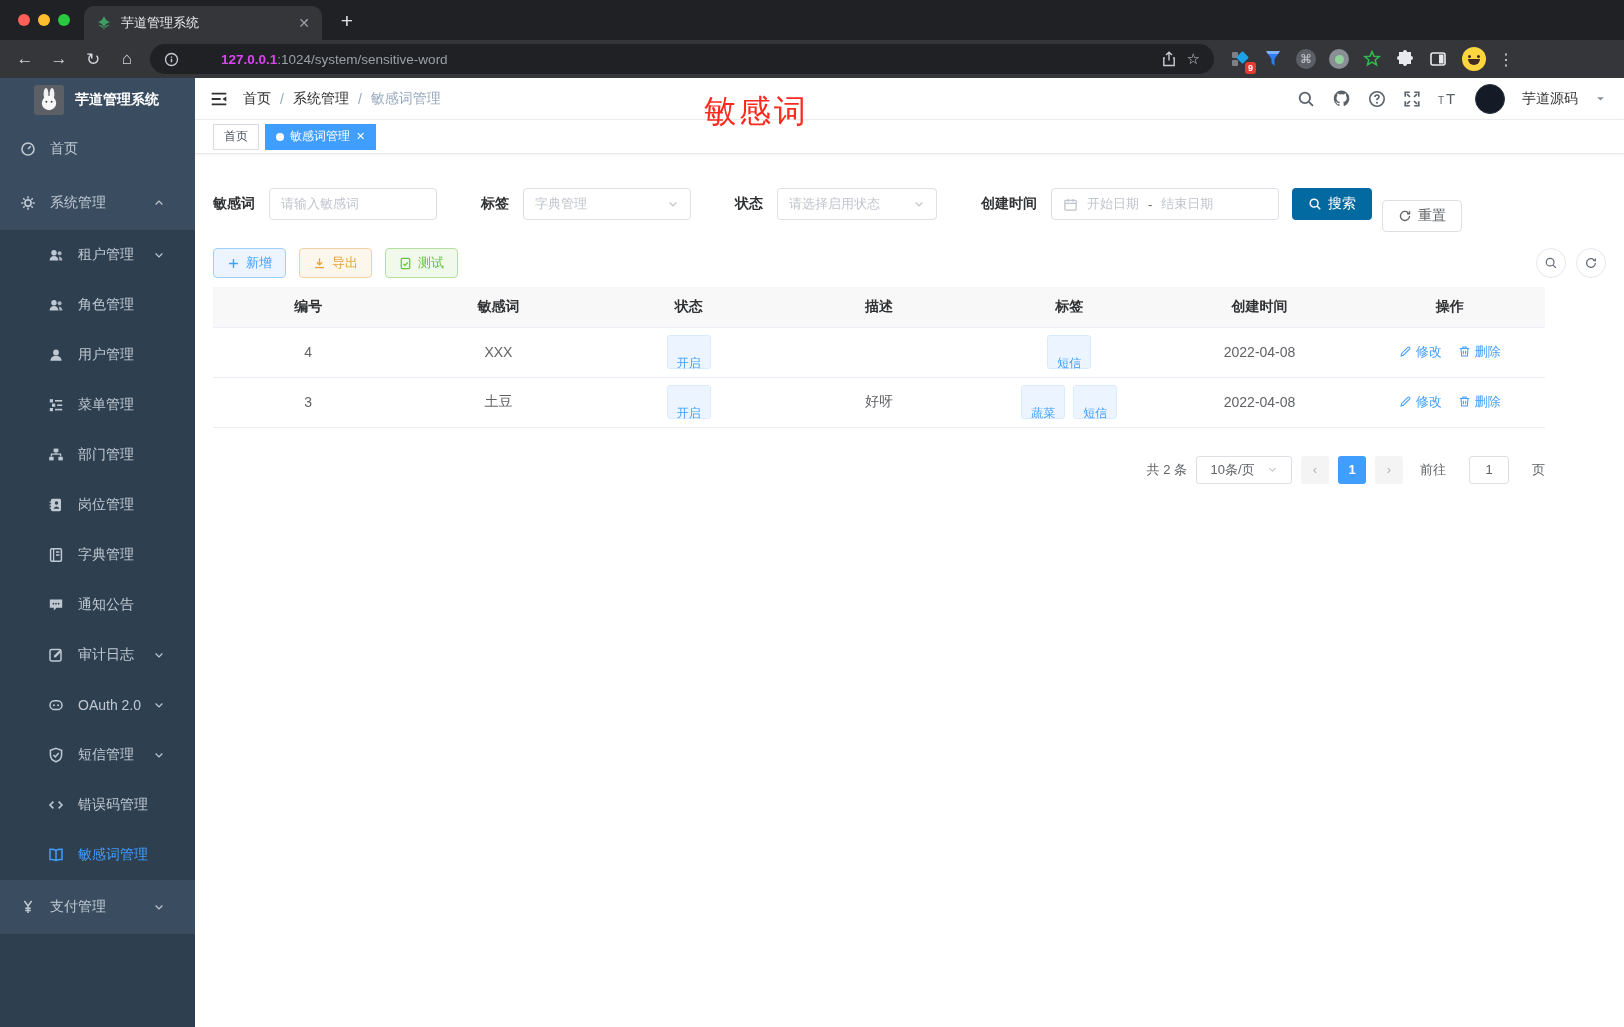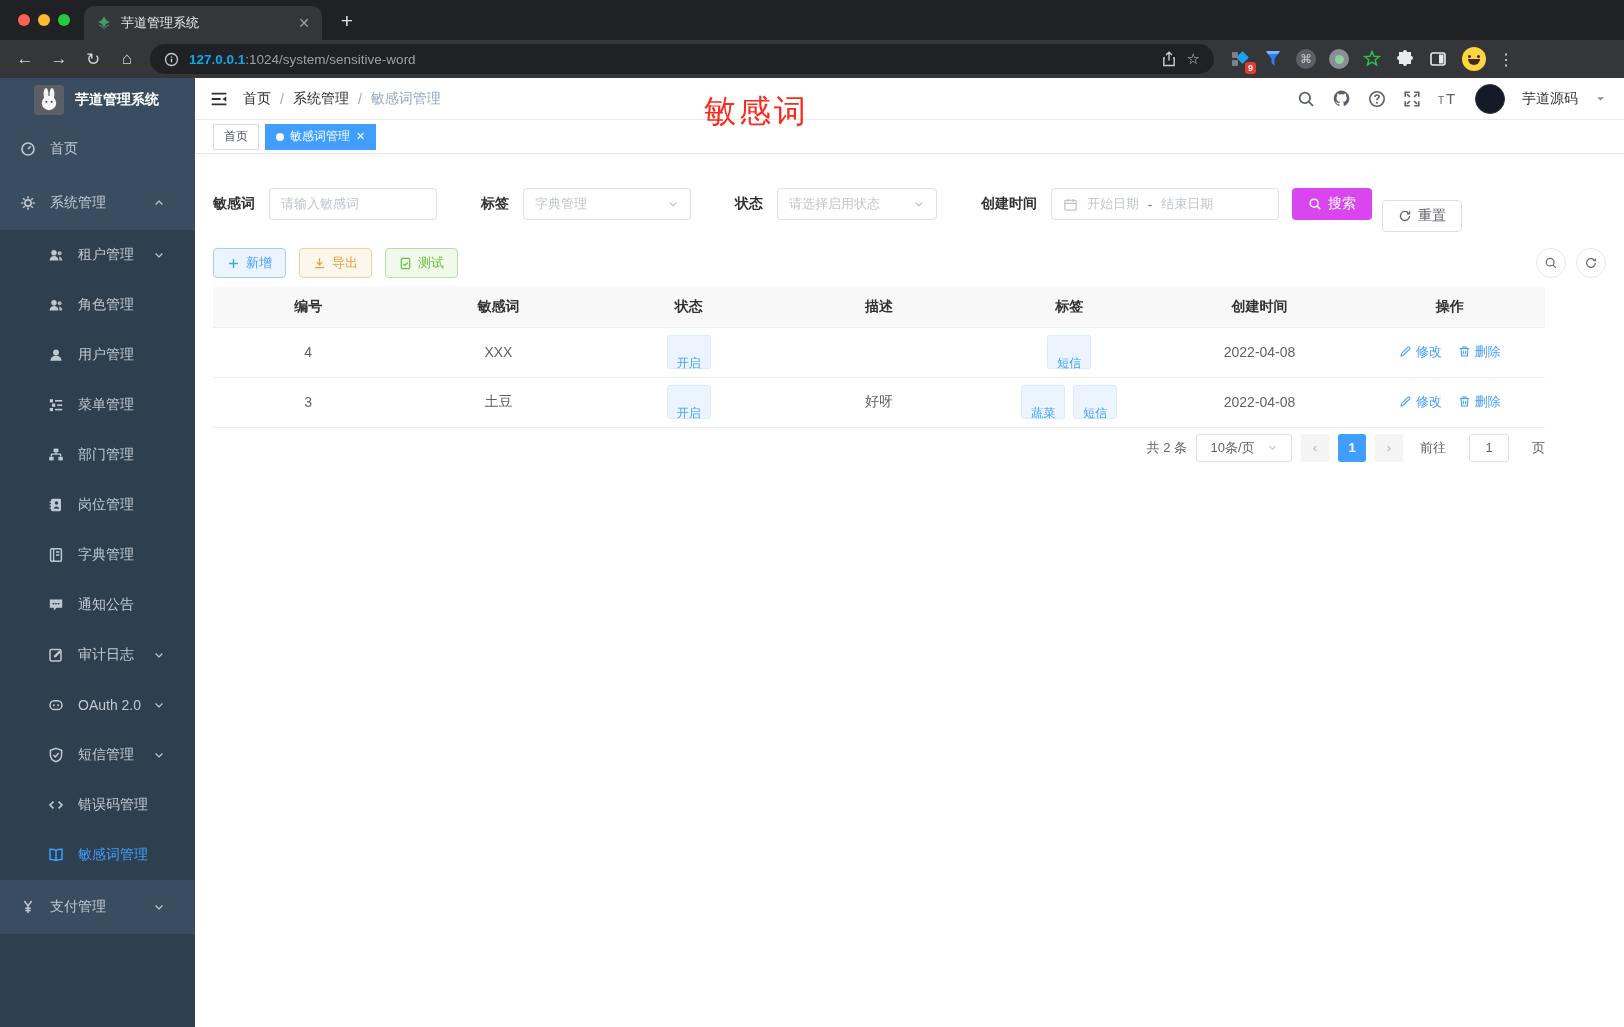--- a/index.html
+++ b/index.html
@@ -15,21 +15,21 @@
           display:flex; align-items:center; padding:0 12px; gap:9px; color:#e8eaed; font-size:13px; }
   .btab-title { flex:1; white-space:nowrap; overflow:hidden; }
   .btab-close { color:#9aa0a6; font-size:14px; cursor:pointer; }
   .newtab { width:30px; height:30px; margin:0 0 4px 10px; display:flex; align-items:center; justify-content:center;
             color:#dfe1e5; font-size:21px; cursor:pointer; }
   .toolbar { height:38px; background:#35363a; display:flex; align-items:center; padding:0 10px; gap:4px; }
   .nv { width:30px; height:30px; display:flex; align-items:center; justify-content:center; color:#d2d5da; font-size:17px; cursor:pointer; }
   .omnibox { width:1064px; height:30px; background:#202124; border-radius:15px; display:flex; align-items:center;
              padding:0 14px; gap:10px; margin-left:4px; }
   .url { font-size:13.5px; white-space:nowrap; }
-  .url .host { color:#0ea5e9; font-weight:700; }
+  .url .host { color:#d946ef; font-weight:700;margin-left:32px; }
   .url .rest { color:#9aa0a6; }
   .omni-spacer { flex:1; }
   .omni-ic { color:#c7cbd1; font-size:15px; cursor:pointer; display:flex; align-items:center; }
   .extrow { display:flex; align-items:center; gap:13px; margin-left:12px; }
   .ext { width:20px; height:20px; display:flex; align-items:center; justify-content:center; position:relative; cursor:pointer; }
   .badge9 { position:absolute; right:-6px; bottom:-5px; background:#e33b2e; color:#fff; font-size:9px;
             padding:1px 3px; border-radius:3px; font-weight:700; }
   .cmdcirc { width:20px; height:20px; border-radius:50%; background:#5c6066; color:#c8ccd2; font-size:12px;
              display:flex; align-items:center; justify-content:center; }
   .reccirc { width:20px; height:20px; border-radius:50%; background:#8a8f95; display:flex; align-items:center; justify-content:center; }
@@ -85,21 +85,21 @@
   .fgroup { display:flex; align-items:center; margin-right:44px; }
   .flabel { font-size:14px; font-weight:700; color:#303133; margin-right:14px; white-space:nowrap; }
   .finput { height:32px; border:1px solid #dcdfe6; border-radius:4px; background:#fff; display:flex; align-items:center;
             padding:0 11px; color:#c0c4cc; font-size:13px; cursor:text; }
   .w-keyword { width:168px; } .w-tag { width:168px; cursor:pointer; } .w-status { width:160px; cursor:pointer;gap:20px; }
   .w-date { width:228px; gap:9px; cursor:pointer; }
   .fchev { margin-left:auto; color:#c0c4cc; display:flex; }
   .dsep { color:#606266; }
   .btn { height:32px; border-radius:4px; font-size:14px; display:inline-flex; align-items:center; gap:6px;
          padding:0 15px; cursor:pointer; border:1px solid transparent; }
-  .btn-search { background:#d946ef; color:#fff; }
+  .btn-search { background:#0369a1; color:#fff; }
   .btn-reset { background:#fff; border-color:#dcdfe6; color:#606266; margin-left:10px;margin-top:24px; }
 
   .toolbar-row { margin-top:16px; display:flex; align-items:center; position:relative; }
   .btn-plain { height:30px; font-size:13px; border-radius:4px; padding:0 13px; display:inline-flex; align-items:center;
                gap:6px; margin-right:13px; cursor:pointer; }
   .b-add { background:#ecf5ff; border:1px solid #a0cfff; color:#409eff; }
   .b-export { background:#fdf6ec; border:1px solid #f3d19e; color:#e6a23c; }
   .b-test { background:#f0f9eb; border:1px solid #b3e19d; color:#67c23a; }
   .circle-btns { margin-left:auto; display:flex; gap:10px; }
   .cbtn { width:30px; height:30px; border-radius:50%; border:1px solid #e4e7ed; background:#fff; color:#646a73;
@@ -107,21 +107,21 @@
 
   .tbl { width:1332px; border-collapse:collapse; margin-top:9px; table-layout:fixed; }
   .tbl th { height:40px; background:#f8f8f9; color:#303133; font-size:14px; font-weight:700; text-align:center;
             border-bottom:1px solid #ebeef5; }
   .tbl td { height:50px; text-align:center; font-size:14px; color:#606266; border-bottom:1px solid #ebeef5; }
   .el-tag { display:inline-block; height:24px; line-height:22px; padding:16px 9px; font-size:12px; background:#ecf5ff;
             border:1px solid #d9ecff; color:#409eff; border-radius:3px; margin:0 4px; }
   .op-link { color:#409eff; font-size:13px; cursor:pointer; display:inline-flex; align-items:center; gap:4px; margin:0 8px; }
   .op-link .ic { display:flex; }
 
-  .pagination { width:1332px; margin-top:6px; display:flex; align-items:center; justify-content:flex-end;
+  .pagination { width:1332px; margin-top:28px; display:flex; align-items:center; justify-content:flex-end;
                 font-size:13px; color:#606266; gap:9px; }
   .psize { width:96px; height:28px; border:1px solid #dcdfe6; border-radius:3px; background:#fff; display:flex;
            align-items:center; justify-content:center; gap:12px; cursor:pointer; color:#606266; }
   .pbtn { width:28px; height:28px; background:#f4f4f5; border-radius:3px; display:flex; align-items:center;
           justify-content:center; color:#aeb2b8; cursor:pointer; font-size:13px; }
   .pcur { width:28px; height:28px; background:#409eff; color:#fff; border-radius:3px; display:flex; align-items:center;
           justify-content:center; font-weight:700; cursor:pointer; }
   .goto { display:flex; align-items:center; gap:23px; margin-left:8px; }
   .ginput { width:40px; height:28px; border:1px solid #dcdfe6; border-radius:3px; background:#fff; display:flex;
             align-items:center; justify-content:center; color:#606266; cursor:text; }

